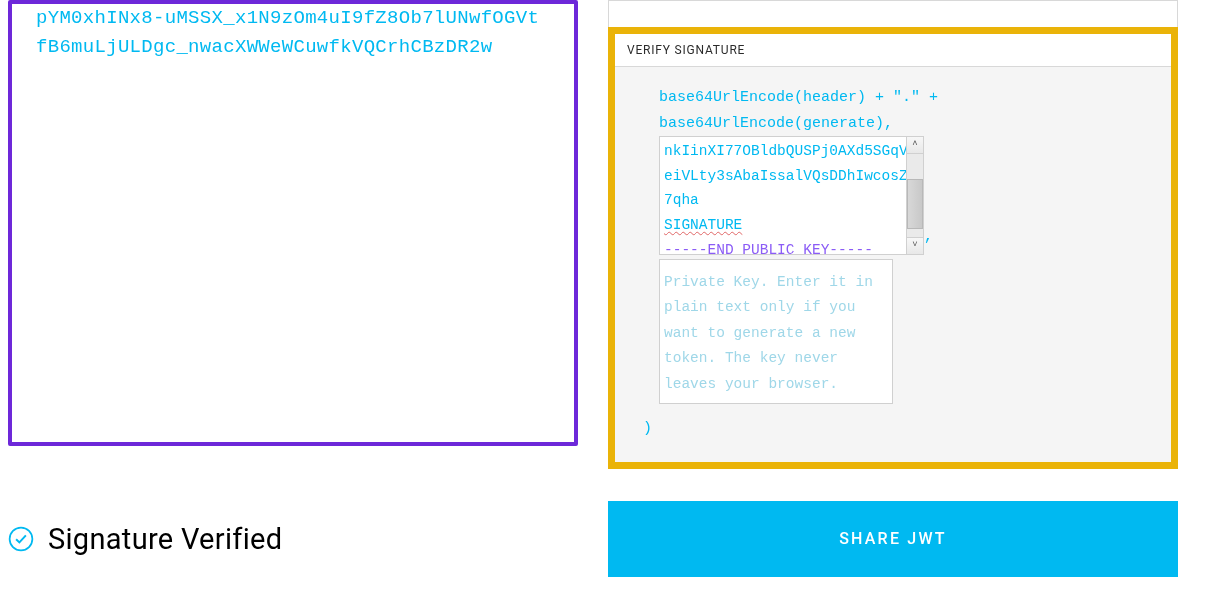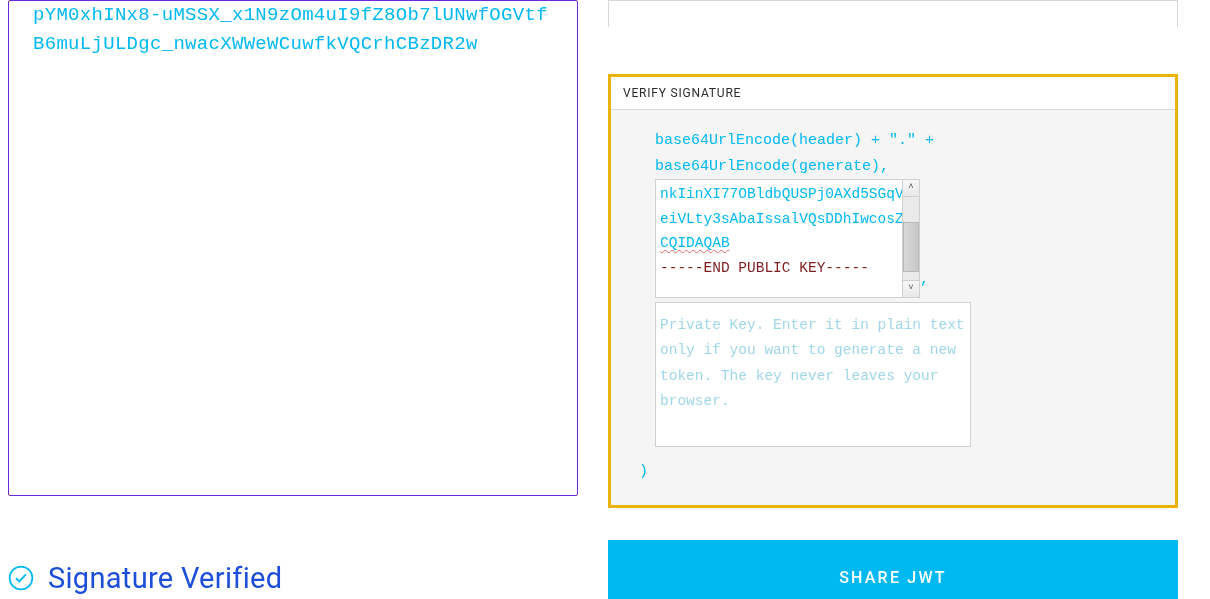--- a/index.html
+++ b/index.html
@@ -15,45 +15,44 @@
       height: 599px;
       overflow: hidden;
     }
     .container {
       display: flex;
       gap: 30px;
       padding: 0 8px;
     }
     .left-panel {
       flex: 0 0 570px;
-      border: 1px solid #6d28d9;
+      border: 4px solid #6d28d9;
       border-radius: 2px;
       padding: 0 24px 24px 24px;
-      height: 496px;
+      height: 446px;
       overflow: hidden;
     }
     .token-text {
       font-family: "Courier New", monospace;
       font-size: 19px;
       line-height: 1.55;
       color: #00b9f1;
       word-break: break-all;
       letter-spacing: 0.3px;
     }
     .right-panel {
       flex: 0 0 570px;
     }
     .right-top-spacer {
       border: 1px solid #d8d8d8;
       border-bottom: none;
       height: 27px;
     }
     .verify-section {
-      border: 3px solid #eab308;
-      margin-top: 47px;
+      border: 7px solid #eab308;
     }
     .verify-header {
       background: #fff;
       border-bottom: 1px solid #d8d8d8;
       padding: 9px 12px;
       font-size: 12px;
       letter-spacing: 0.8px;
       color: #2b2b2b;
       font-weight: 400;
     }
@@ -92,21 +91,21 @@
       font-size: 14.5px;
       line-height: 1.7;
       color: #00b9f1;
     }
     .wavy {
       text-decoration: underline wavy #e06666;
       text-decoration-thickness: 1px;
       text-underline-offset: 2px;
     }
     .endkey {
-      color: #7f1d1d;
+      color: #8b5cf6;
     }
     .scrollbar {
       width: 17px;
       background: linear-gradient(to right, #f2f2f2, #e6e6e6);
       border-left: 1px solid #d0d0d0;
       display: flex;
       flex-direction: column;
     }
     .scroll-btn {
       height: 17px;
@@ -138,21 +137,21 @@
     }
     .comma-after {
       color: #00b9f1;
       align-self: flex-end;
       padding-bottom: 6px;
       padding-left: 0;
     }
     .private-key-box {
       background: #fff;
       border: 1px solid #d0d0d0;
-      width: 316px;
+      width: 234px;
       height: 145px;
       margin-left: 30px;
       margin-top: 4px;
       padding: 10px 4px 4px 4px;
       font-family: "Courier New", monospace;
       font-size: 14.5px;
       line-height: 1.75;
       color: #9fd7e8;
     }
     .closing-paren {
@@ -164,21 +163,21 @@
       gap: 30px;
       padding: 0 8px;
       margin-top: 32px;
       align-items: center;
     }
     .verified-block {
       flex: 0 0 570px;
       display: flex;
       align-items: center;
       gap: 14px;
-      color: #1d4ed8;
+      color: #000000;
     }
     .check-icon {
       width: 26px;
       height: 26px;
       flex-shrink: 0;
     }
     .verified-text {
       font-size: 29px;
       font-weight: 400;
       letter-spacing: 0.3px;
@@ -210,21 +209,22 @@
       <div class="verify-header">VERIFY SIGNATURE</div>
       <div class="verify-body">
         <div class="line2">base64UrlEncode(header) + "." +</div>
         <div class="line3">base64UrlEncode(generate),</div>
 
         <div class="key-box-wrap">
           <div class="public-key-box">
             <div class="public-key-content">
               <div>nkIinXI77OBldbQUSPj0AXd5SGqV0y</div>
               <div>eiVLty3sAbaIssalVQsDDhIwcosZt2</div>
-              <div><span class="wavy">CQIDAQAB</span></div>
+              <div>7qha</div>
+              <div><span class="wavy">SIGNATURE</span></div>
               <div class="endkey">-----END PUBLIC KEY-----</div>
             </div>
             <div class="scrollbar">
               <div class="scroll-btn">
                   <span>˄</span>
                 </div>
               <div class="scroll-track">
                 <div class="scroll-thumb"></div>
               </div>
               <div class="scroll-btn down">

